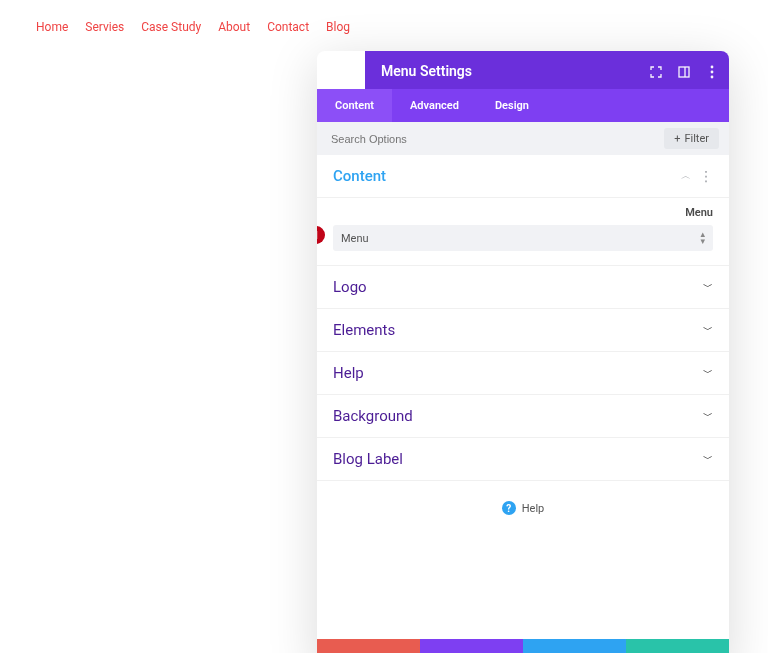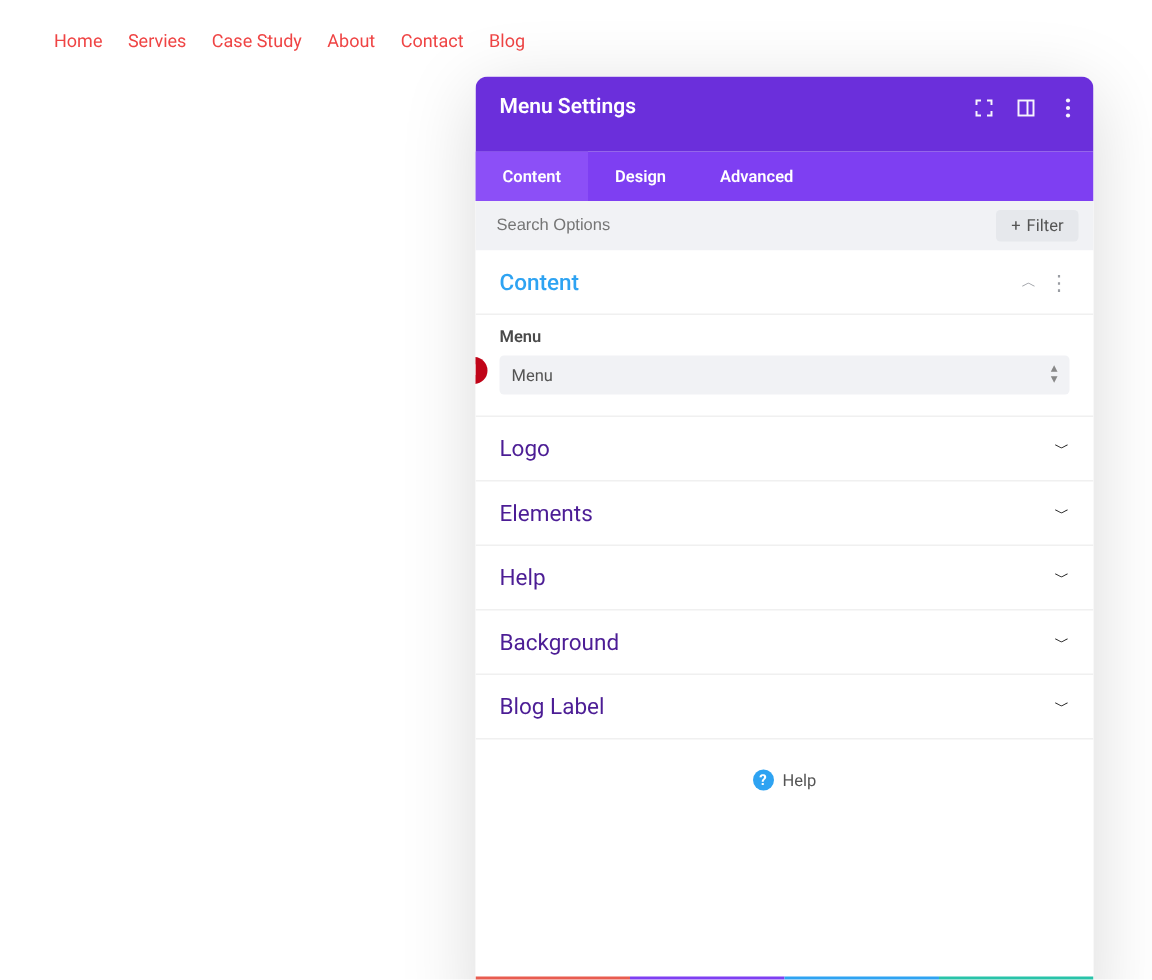--- a/index.html
+++ b/index.html
@@ -22,22 +22,23 @@
     top: 51px;
     width: 412px;
     background: #fff;
     border-radius: 8px;
     box-shadow: 0 10px 50px rgba(0,0,0,0.15);
     overflow: hidden;
   }
   .modal-header {
     background: #6b2fdb;
     color: #fff;
-    padding: 12px 16px 22px 16px;
+    padding: 12px 16px 10px 16px;
     position: relative;
+    margin-left: 48px;
   }
   .modal-title { font-size: 14px; font-weight: 600; }
   .modal-preset { font-size: 10px; opacity: 0.9; margin-top: 2px; }
   .modal-header-icons {
     position: absolute;
     right: 10px;
     top: 14px;
     display: flex;
     gap: 14px;
   }
@@ -50,21 +51,21 @@
     padding: 10px 18px;
     font-size: 11px;
     color: #fff;
     font-weight: 600;
     cursor: pointer;
   }
   .tab.active { background: #8c4ff7; }
   .searchbar {
     background: #f1f2f5;
     display: flex;
-    align-items: flex-start;
+    align-items: center;
     padding: 6px 10px;
   }
   .search-input {
     flex: 1;
     border: none;
     background: transparent;
     font-size: 11px;
     color: #999;
     padding: 4px;
   }
@@ -90,20 +91,21 @@
   }
   .section-title-open { color: #2ea3f2; font-size: 15px; font-weight: 500; }
   .section-title-closed { color: #4c1d95; font-size: 15px; font-weight: 400; }
   .section-head-icons { display: flex; align-items: center; gap: 8px; color: #9a9da3; }
   .caret { font-size: 10px; }
   .kebab-mini { font-size: 14px; color: #9a9da3; }
   .section-body {
     padding: 8px 16px 14px 16px;
     border-bottom: 1px solid #f0f0f0;
     position: relative;
+    text-align: right;
   }
   .field-label { font-size: 11px; color: #4a4a4a; font-weight: 600; margin-bottom: 6px; }
   .dropdown {
     background: #f1f2f5;
     border-radius: 3px;
     padding: 6px 8px;
     font-size: 11px;
     color: #555;
     display: flex;
     justify-content: space-between;
@@ -191,22 +193,22 @@
             <circle cx="2" cy="2" r="1.4" fill="#fff"></circle>
             <circle cx="2" cy="7" r="1.4" fill="#fff"></circle>
             <circle cx="2" cy="12" r="1.4" fill="#fff"></circle>
           </svg>
       </span>
     </div>
   </div>
 
   <div class="tabs">
     <div class="tab active">Content</div>
+    <div class="tab">Advanced</div>
     <div class="tab">Design</div>
-    <div class="tab">Advanced</div>
   </div>
 
   <div class="searchbar">
     <input class="search-input" placeholder="Search Options" style="">
     <div class="filter-btn">
       <span>+</span>
       <span>Filter</span>
     </div>
   </div>
 

